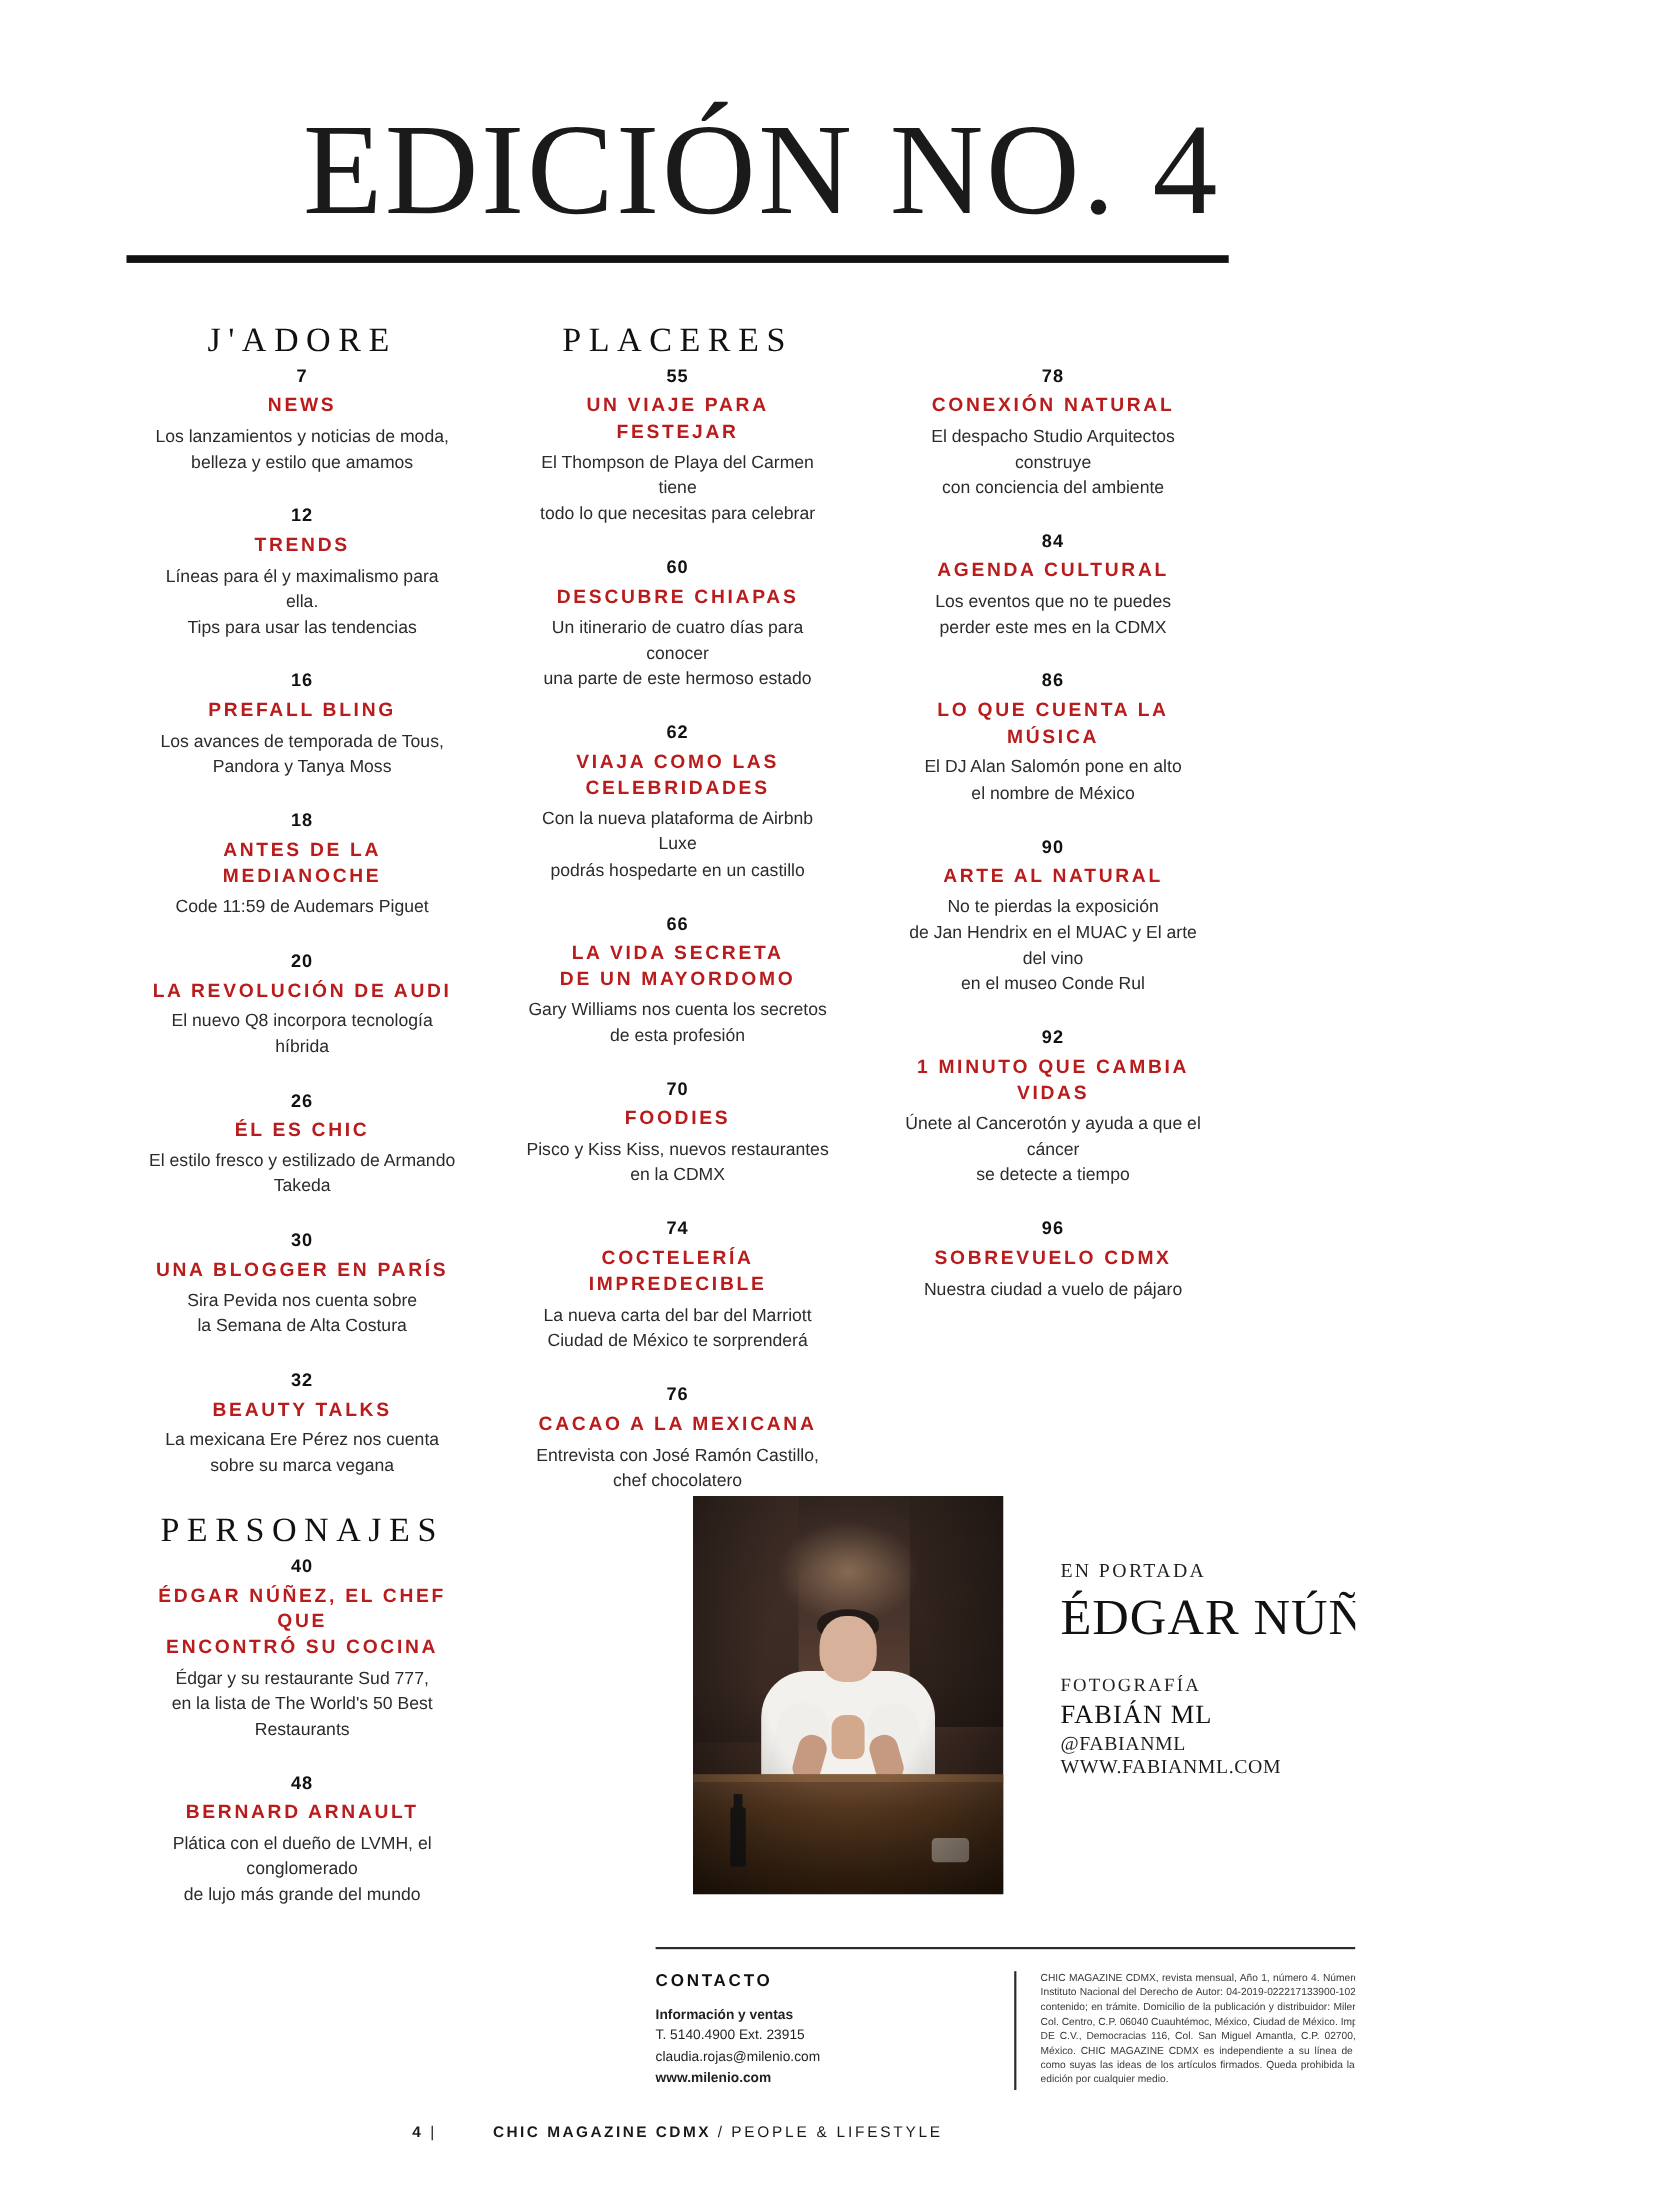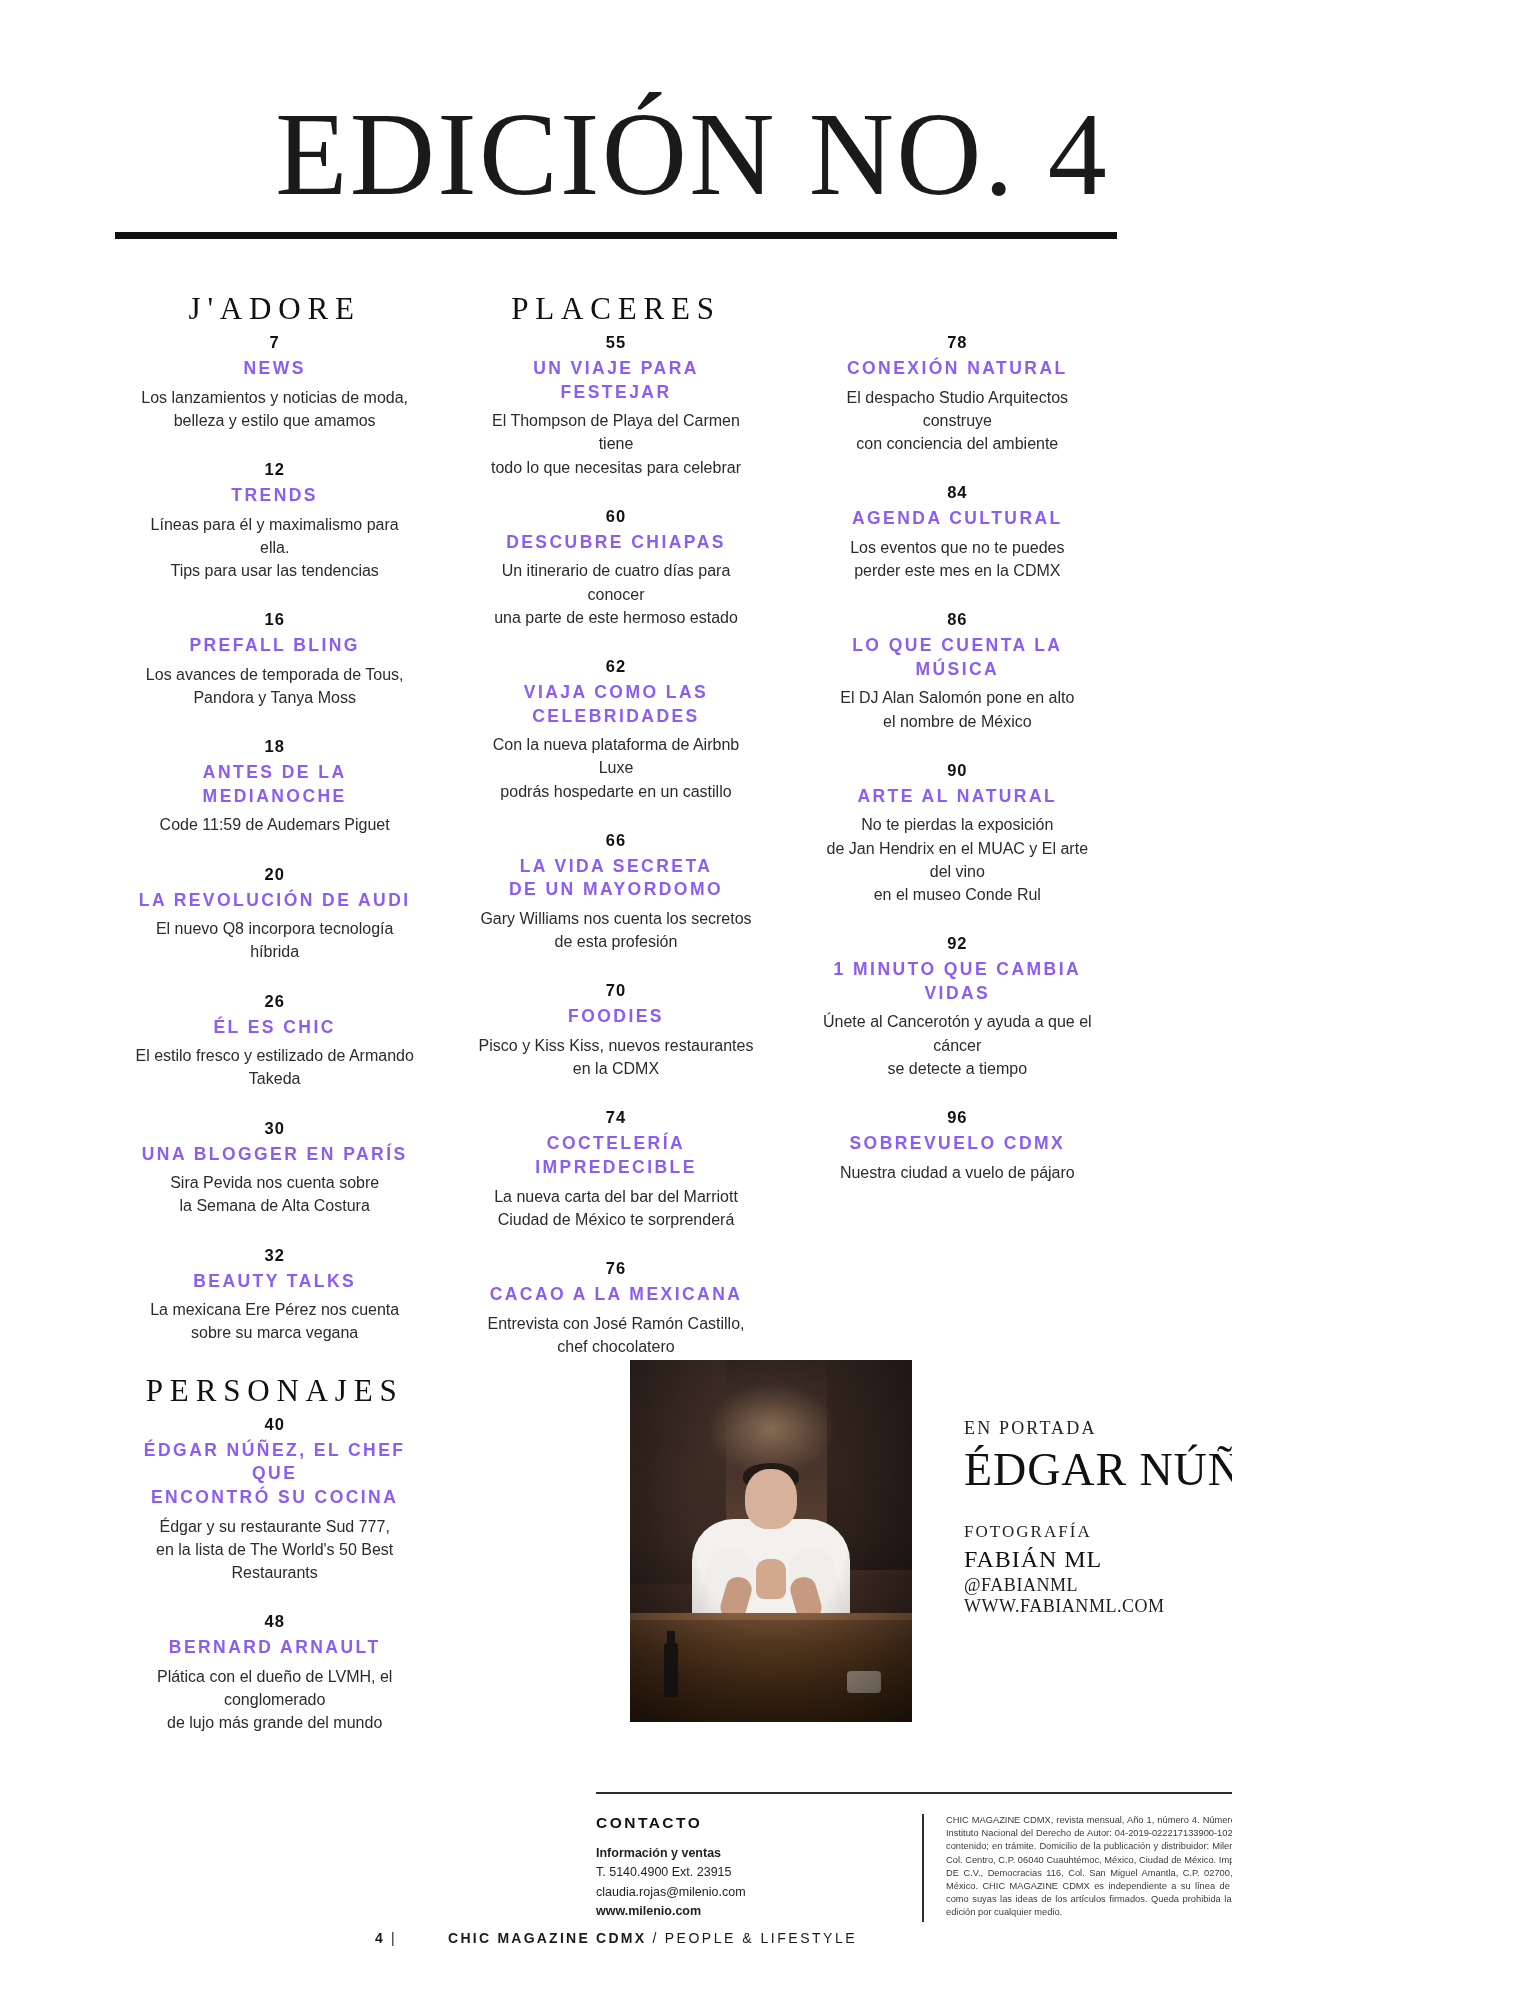--- a/index.html
+++ b/index.html
@@ -76,21 +76,21 @@
     margin: 0 0 5px 0;
     color: #111;
   }
   .entry-title {
     font-family: "Liberation Sans", sans-serif;
     font-size: 17.5px;
     font-weight: 700;
     letter-spacing: 0.14em;
     line-height: 1.35;
     margin: 0 0 5px 0;
-    color: #8b5cf6;
+    color: #b91c1c;
     text-transform: uppercase;
     text-align: center;
   }
   .entry-desc {
     font-family: "Liberation Sans", sans-serif;
     font-size: 16px;
     font-weight: 400;
     line-height: 1.45;
     color: #2b2b2b;
     margin: 0;
@@ -191,21 +191,20 @@
     font-family: "Liberation Serif", serif;
     font-size: 18px; letter-spacing: 0.03em; margin: 0; color:#1d1d1d;
   }
 
   
   .colophon {
     position: absolute;
     left: 596px;
     top: 1770px;
     width: 818px;
-    margin-top: 22px;
   }
   .colophon-rule { height: 2px; background: #2b2b2b; margin-bottom: 20px; }
   .colophon-body { display: flex; gap: 26px; }
   .contact { width: 300px; }
   .contact h4 {
     font-family: "Liberation Sans", sans-serif;
     font-size: 15.5px; font-weight: 700; letter-spacing: 0.16em;
     margin: 0 0 12px 0; color:#111;
   }
   .contact p {

